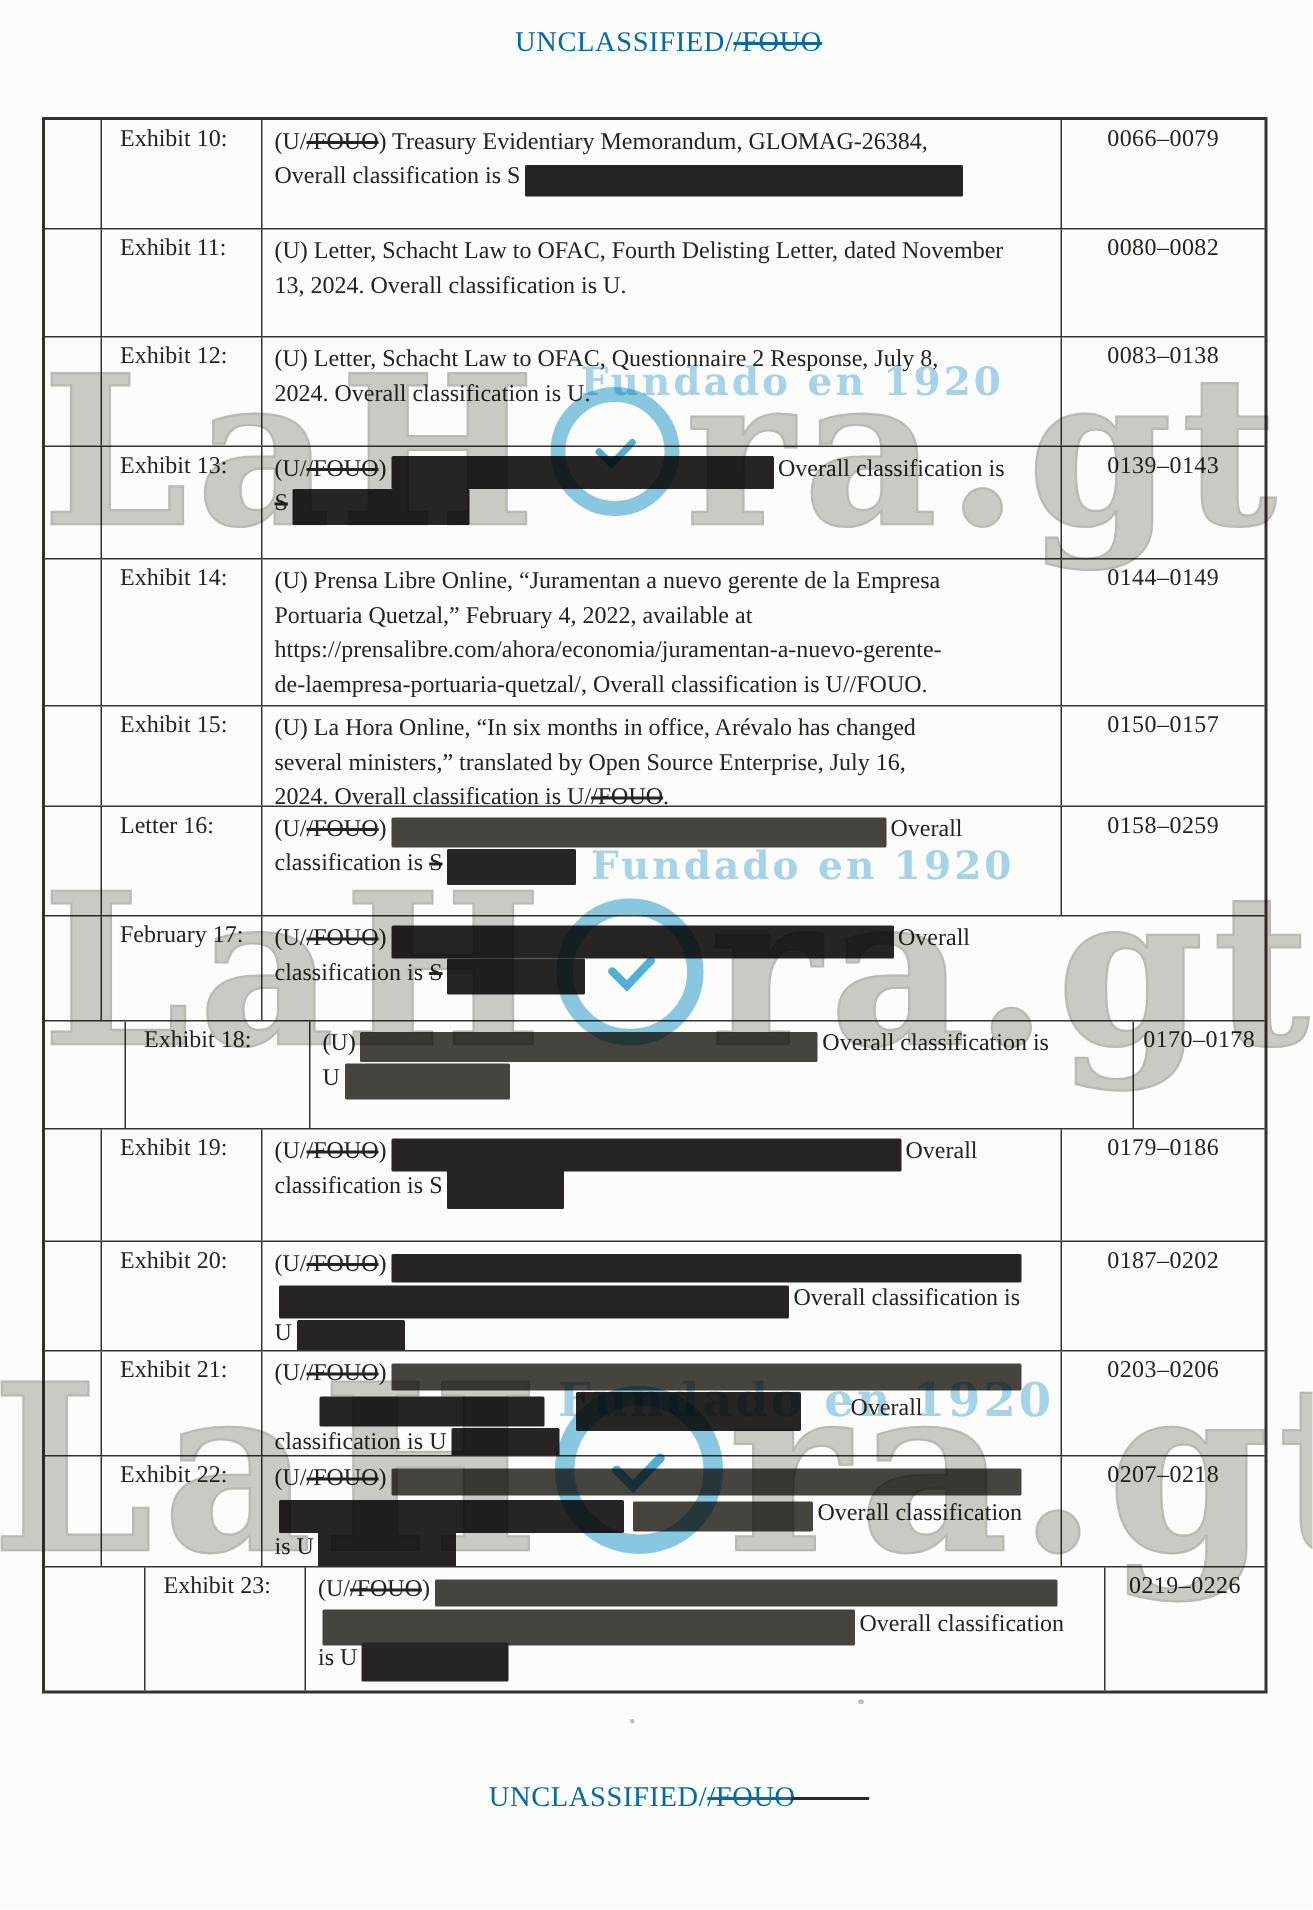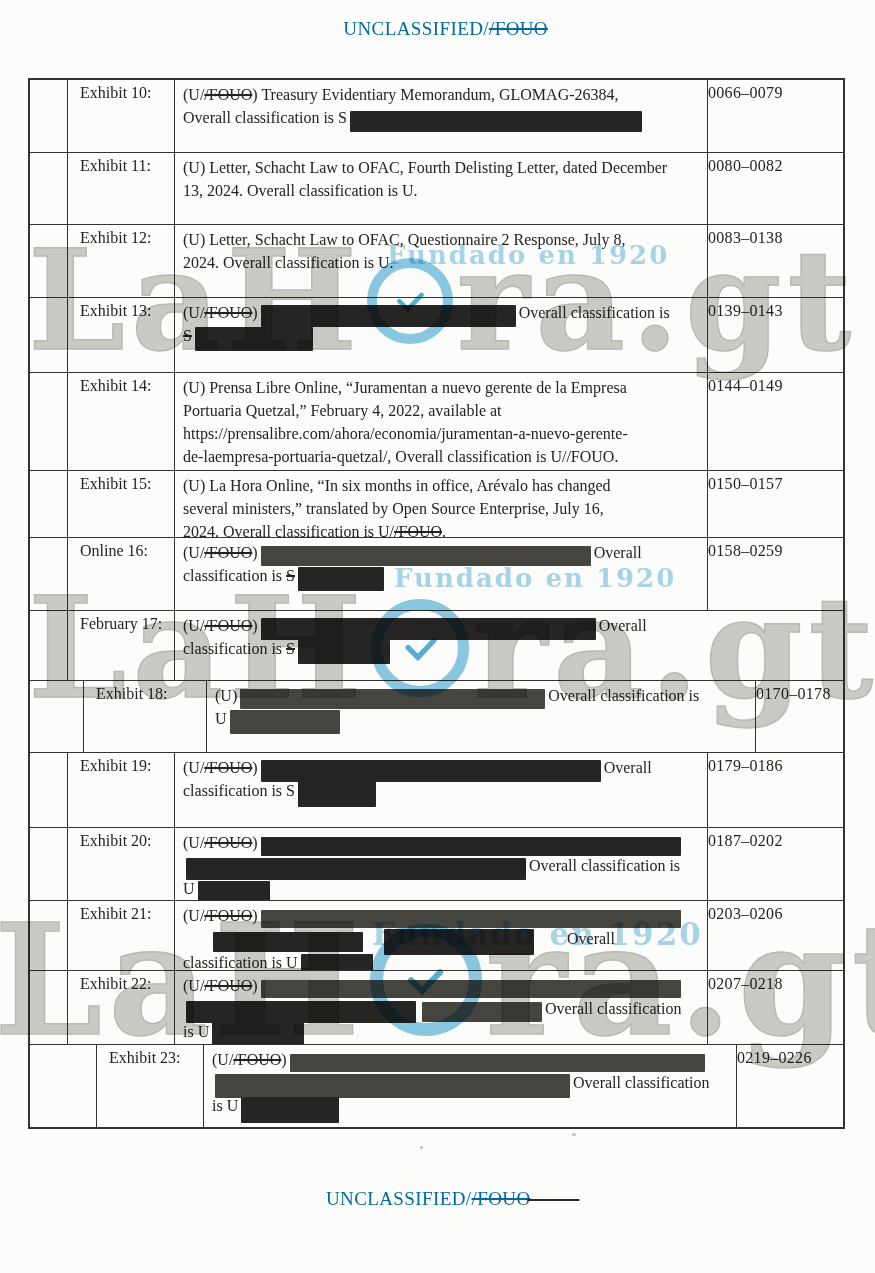--- a/index.html
+++ b/index.html
@@ -42,21 +42,21 @@
   .trow{
     display:grid;
     grid-template-columns:37px 107px 533px 1fr;
     border-top:1.5px solid var(--ln);
   }
   .trow:first-child{border-top:none;}
   .cell{overflow:hidden;}
   .c1,.c2,.c3{border-left:1.5px solid var(--ln);}
   .c1{font-size:16px;padding:4px 0 0 12px;white-space:nowrap;}
   .c2{font-size:16px;line-height:23px;padding:3px 8px 0 8px;}
-  .c3{font-size:16px;padding-top:4px;text-align:left;letter-spacing:.3px;}
+  .c3{font-size:16px;padding-top:4px;text-align:center;letter-spacing:.3px;}
   .c2 s{text-decoration:line-through;text-decoration-thickness:1.8px;}
   .redact{
     display:inline-block;
     vertical-align:middle;
     margin:0 3px -4px 3px;
     border-radius:1px;
   }
   .rb{background:#262524;}
   .rg{background:#45443f;}
   .sp{display:inline-block;height:1px;}
@@ -118,21 +118,21 @@
 <div class="exhibit-table">
     <div class="trow" style="height: 72px;">
       <div class="cell c0"></div>
       <div class="cell c1">Exhibit 10:</div>
       <div class="cell c2"><span>(U/</span><s>/FOUO</s><span>) Treasury Evidentiary Memorandum, GLOMAG-26384,</span><br><span>Overall classification is S</span><span class="redact rb" style="width: 292px; height: 21px;"></span></div>
       <div class="cell c3">0066–0079</div>
     </div>
     <div class="trow" style="height: 72px;">
       <div class="cell c0"></div>
       <div class="cell c1">Exhibit 11:</div>
-      <div class="cell c2"><span>(U) Letter, Schacht Law to OFAC, Fourth Delisting Letter, dated December</span><br><span>13, 2024. Overall classification is U.</span></div>
+      <div class="cell c2"><span>(U) Letter, Schacht Law to OFAC, Fourth Delisting Letter, dated November</span><br><span>13, 2024. Overall classification is U.</span></div>
       <div class="cell c3">0080–0082</div>
     </div>
     <div class="trow" style="height: 73px;">
       <div class="cell c0"></div>
       <div class="cell c1">Exhibit 12:</div>
       <div class="cell c2"><span>(U) Letter, Schacht Law to OFAC, Questionnaire 2 Response, July 8,</span><br><span>2024. Overall classification is U.</span></div>
       <div class="cell c3">0083–0138</div>
     </div>
     <div class="trow" style="height: 75px;">
       <div class="cell c0"></div>
@@ -147,21 +147,21 @@
       <div class="cell c3">0144–0149</div>
     </div>
     <div class="trow" style="height: 67px;">
       <div class="cell c0"></div>
       <div class="cell c1">Exhibit 15:</div>
       <div class="cell c2"><span>(U) La Hora Online, “In six months in office, Arévalo has changed</span><br><span>several ministers,” translated by Open Source Enterprise, July 16,</span><br><span>2024. Overall classification is U/</span><s>/FOUO</s><span>.</span></div>
       <div class="cell c3">0150–0157</div>
     </div>
     <div class="trow" style="height: 73px;">
       <div class="cell c0"></div>
-      <div class="cell c1">Online 16:</div>
+      <div class="cell c1">Letter 16:</div>
       <div class="cell c2"><span>(U/</span><s>/FOUO</s><span>)</span><span class="redact rg" style="width: 330px; height: 20px;"></span><span>Overall</span><br><span>classification is </span><s>S</s><span class="redact rb" style="width: 86px; height: 24px;"></span></div>
       <div class="cell c3">0158–0259</div>
     </div>
     <div class="trow" style="height: 70px;">
       <div class="cell c0"></div>
       <div class="cell c1">February 17:</div>
       <div class="cell c2"><span>(U/</span><s>/FOUO</s><span>)</span><span class="redact rb" style="width: 335px; height: 22px;"></span><span>Overall</span><br><span>classification is </span><s>S</s><span class="redact rb" style="width: 92px; height: 24px;"></span></div>
     </div>
     <div class="trow" style="height: 72px; gap: 16px;">
       <div class="cell c0"></div>

